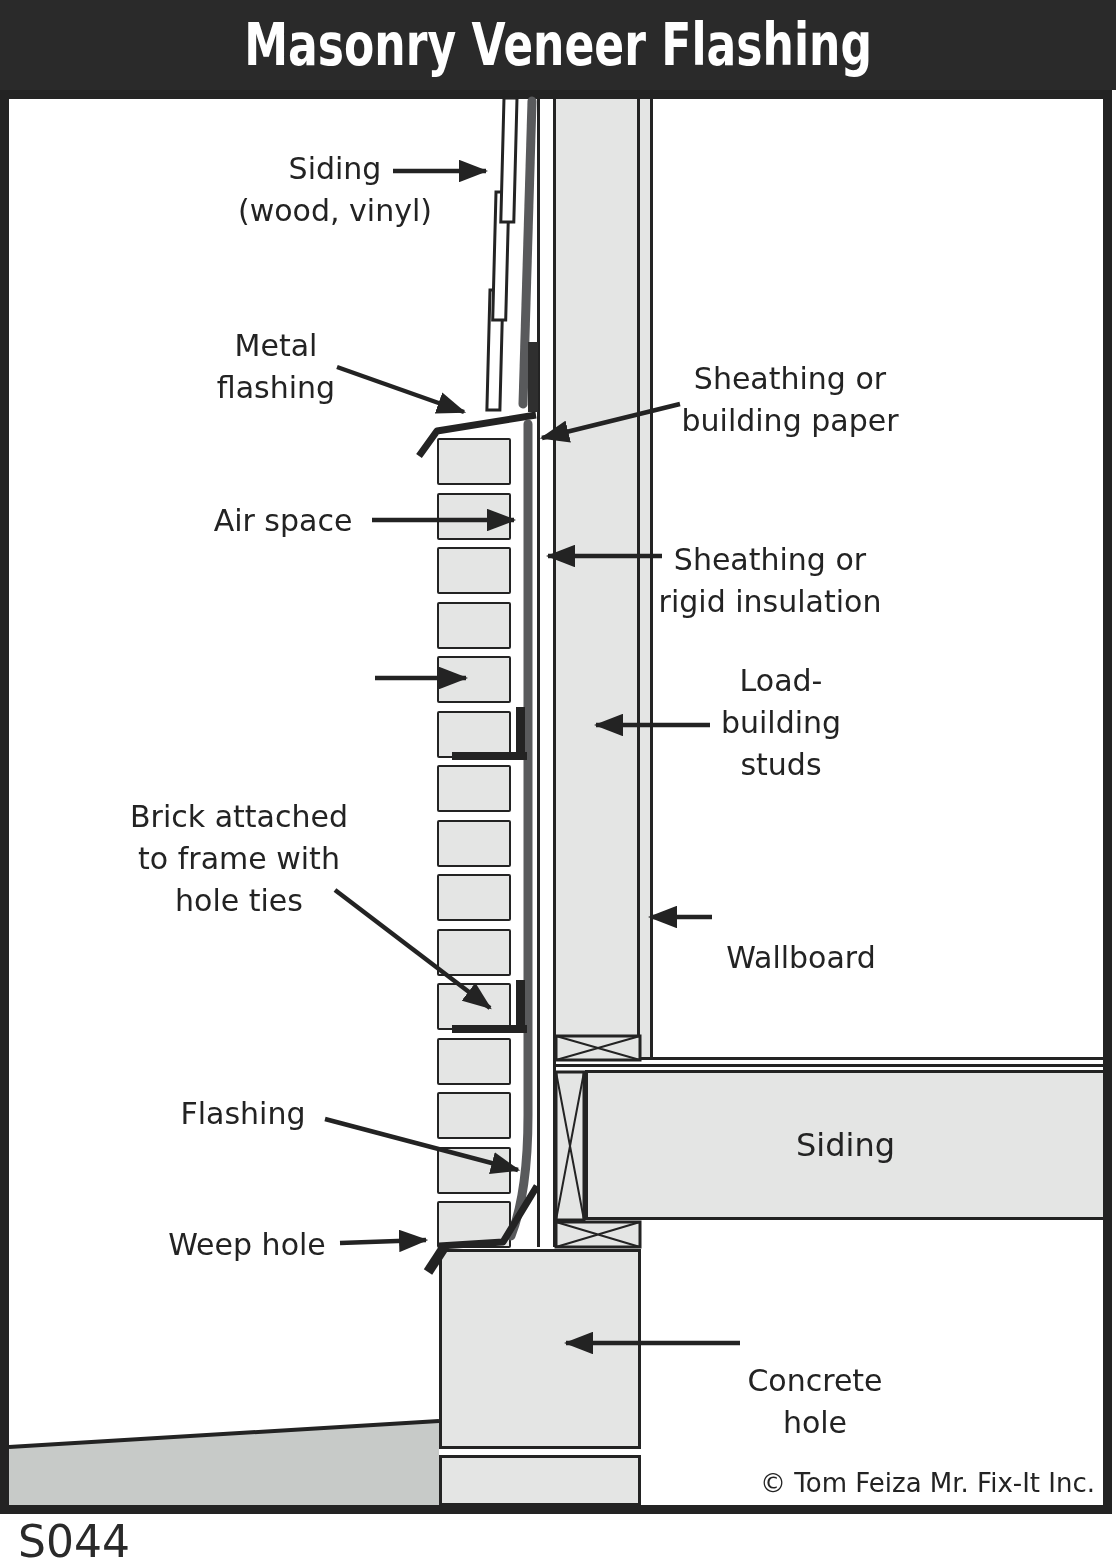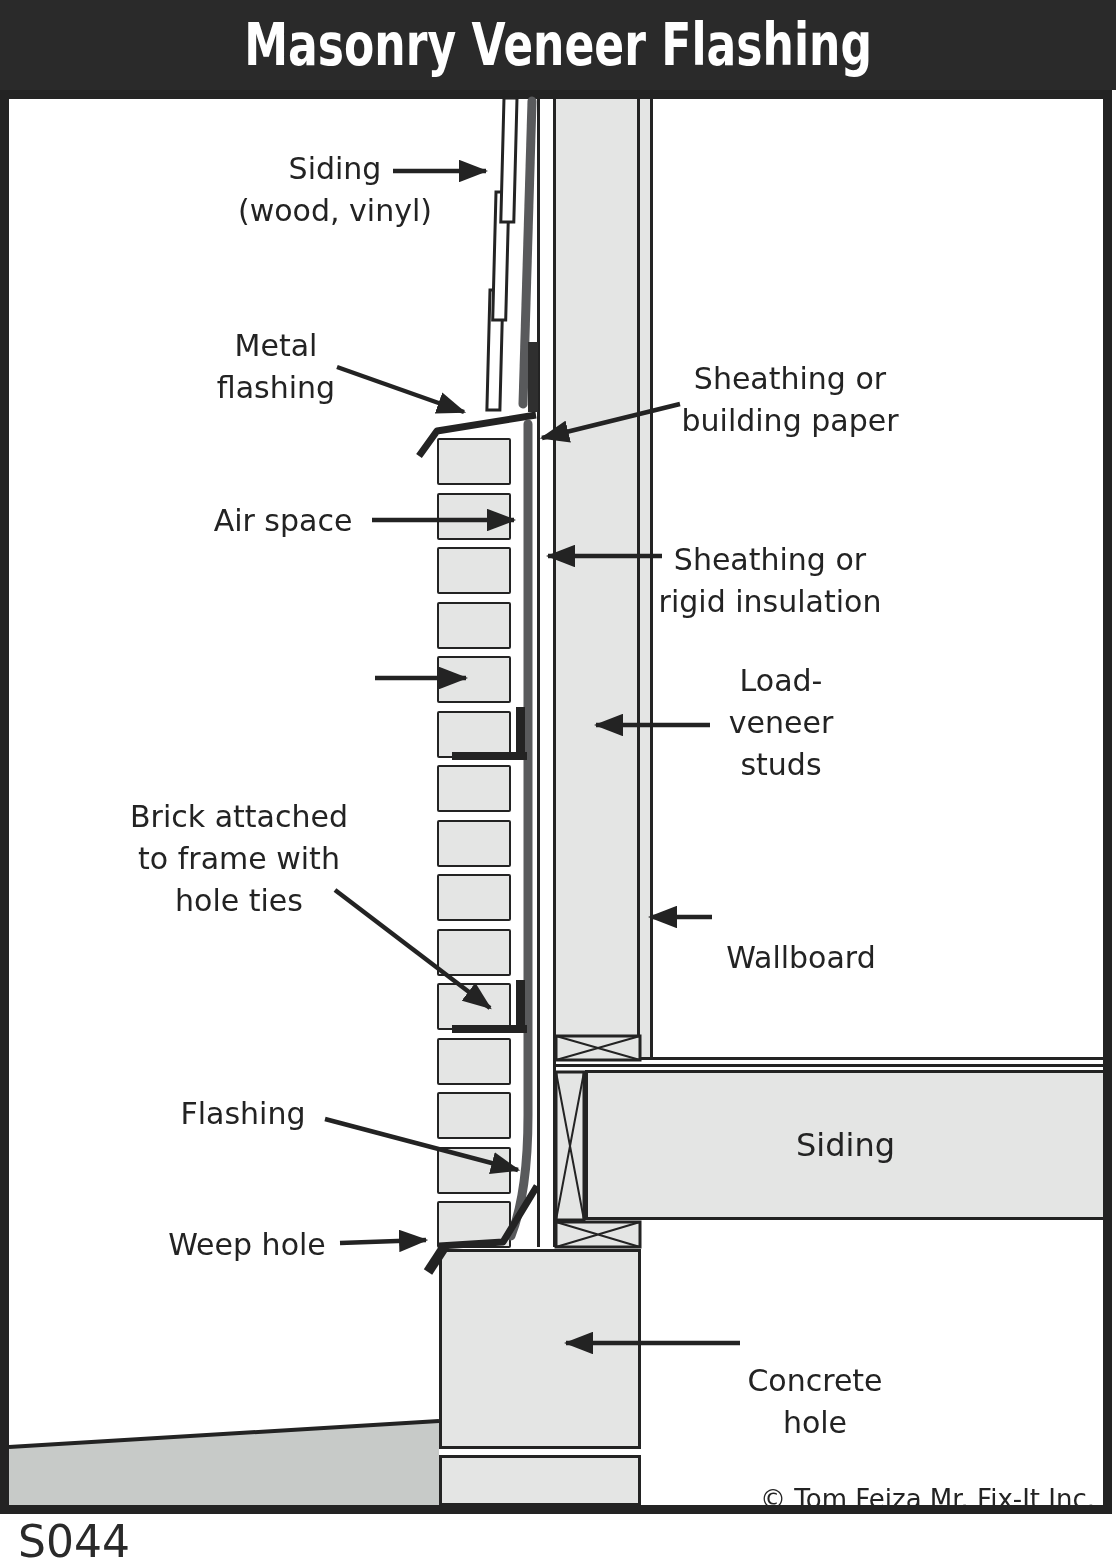--- a/index.html
+++ b/index.html
@@ -47,21 +47,21 @@
   .arrow{stroke:var(--ink);stroke-width:4.5;fill:none;marker-end:url(#ah);}
   #ah path{fill:var(--ink);}
   .hw{stroke:var(--housewrap_gray);fill:none;}
   .grade-fill{fill:var(--fill_grade);stroke:none;}
 
   
   .lbl{position:absolute;z-index:6;text-align:center;color:var(--ink);
     font-size:30px;line-height:42px;white-space:nowrap;}
   #lbl-joist span{font-size:32px;color:var(--ink);}
   #copyright{position:absolute;left:640px;top:1468px;width:455px;text-align:right;
-    font-size:26px;color:var(--ink);z-index:6;margin-top:16px;}
+    font-size:26px;color:var(--ink);z-index:6;}
   #figure-id{position:absolute;left:18px;top:1516px;font-size:44px;color:var(--band);z-index:6;}
 </style>
 </head>
 <body>
 
 <div id="page">
 
   <div id="title-band">
     <span class="t">Masonry Veneer Flashing</span>
   </div>
@@ -182,21 +182,21 @@
   </div>
 
   <div class="lbl" style="left:620px;top:539px;width:300px">
     <div>Sheathing or</div>
     <div>rigid insulation</div>
   </div>
 
 
   <div class="lbl" style="left:656px;top:660px;width:250px">
     <div>Load-</div>
-    <div>veneer</div>
+    <div>building</div>
     <div>studs</div>
   </div>
 
   <div class="lbl" style="left:676px;top:937px;width:250px">
     <div>Wallboard</div>
   </div>
 
   <div class="lbl" style="left:114px;top:796px;width:250px">
     <div>Brick attached</div>
     <div>to frame with</div>

